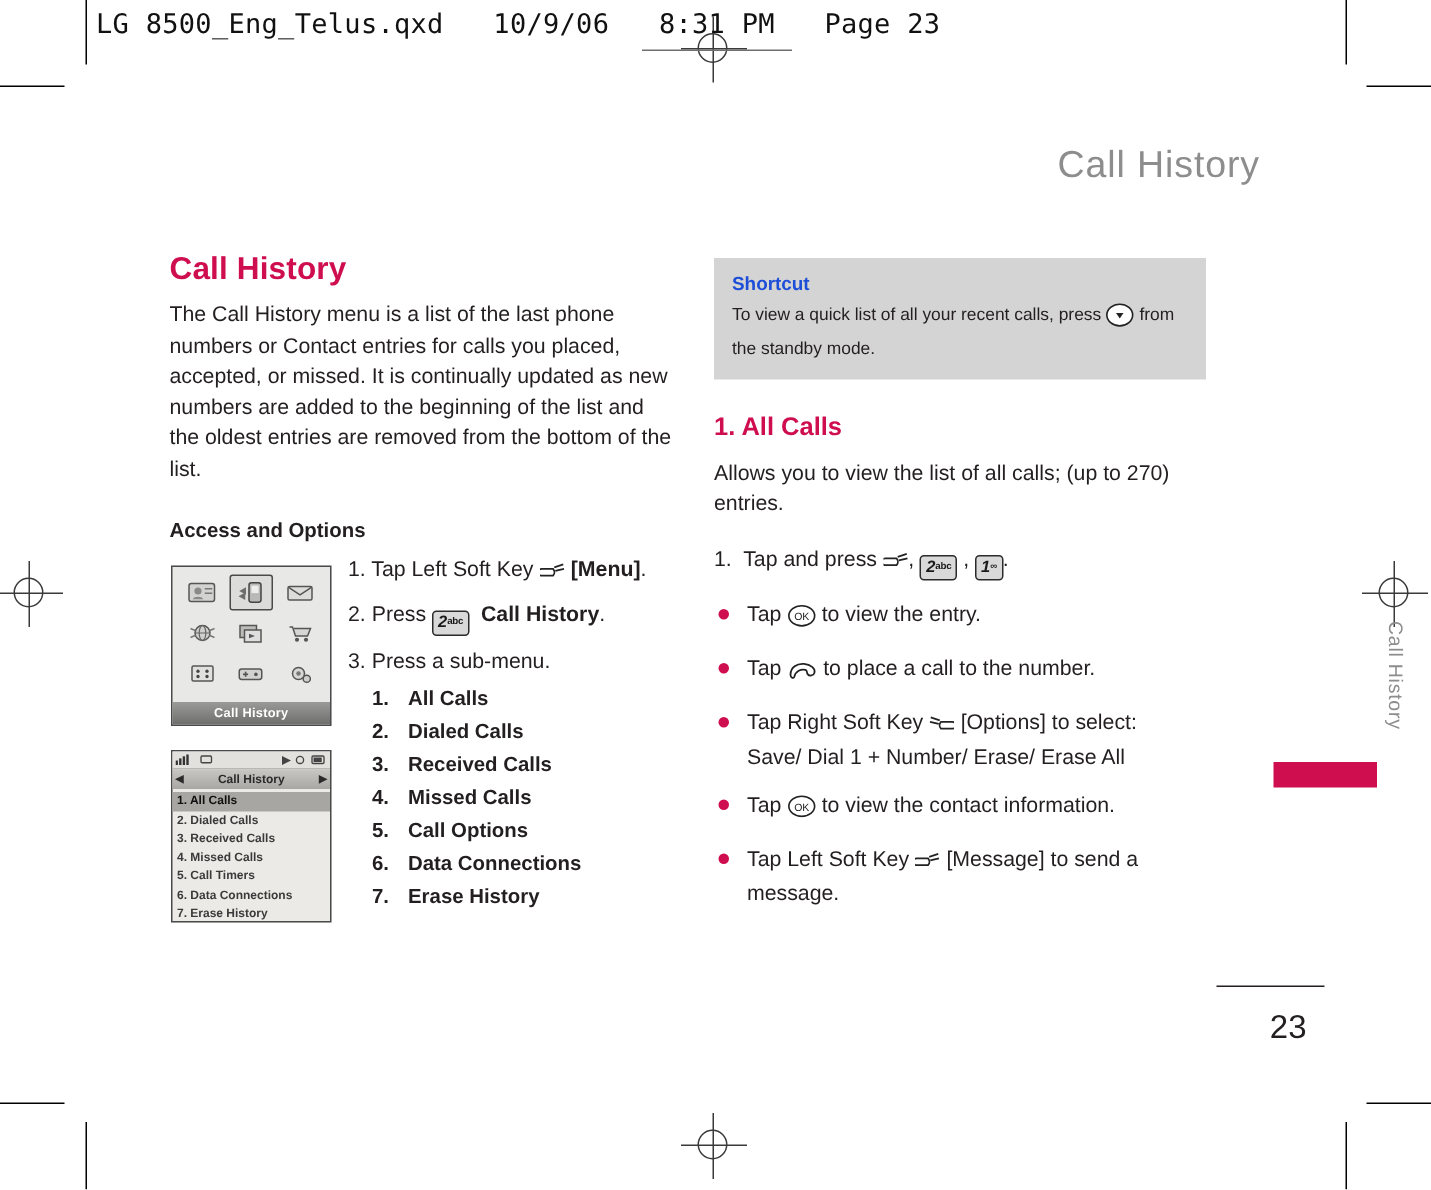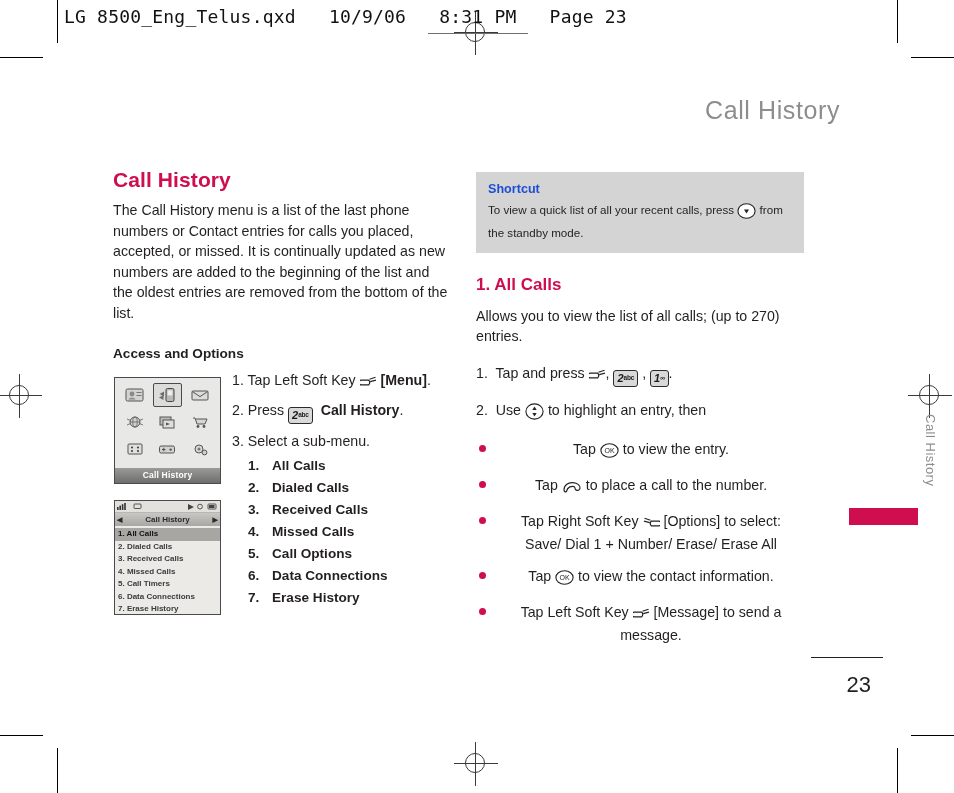--- a/index.html
+++ b/index.html
@@ -306,21 +306,20 @@
     line-height: 21px;
     margin-bottom: 13px;
   }
   .bullets { margin-top: 2px; }
   .bullet-row {
     position: relative;
     padding-left: 22px;
     font-size: 14.2px;
     line-height: 20px;
     margin-bottom: 12px;
-    text-align: center;
   }
   .bullet-row .dot {
     position: absolute;
     left: 3px;
     top: 6px;
     width: 7px;
     height: 7px;
     border-radius: 50%;
     background: #ce0e4e;
   }
@@ -526,21 +525,21 @@
     <b>[Menu]</b><span>.</span>
   </div>
   <div class="step">
     <span>2.</span>
     <span>Press</span>
     <span class="key-btn"><span>2</span><span class="sup">abc</span></span>
     &nbsp;<b>Call History</b><span>.</span>
   </div>
   <div class="step">
     <span>3.</span>
-    <span>Select a sub-menu.</span>
+    <span>Press a sub-menu.</span>
   </div>
 </div>
 
 <div class="submenu">
   <div class="submenu-row"><span class="num">1.</span><span>All Calls</span></div>
   <div class="submenu-row"><span class="num">2.</span><span>Dialed Calls</span></div>
   <div class="submenu-row"><span class="num">3.</span><span>Received Calls</span></div>
   <div class="submenu-row"><span class="num">4.</span><span>Missed Calls</span></div>
   <div class="submenu-row"><span class="num">5.</span><span>Call Options</span></div>
   <div class="submenu-row"><span class="num">6.</span><span>Data Connections</span></div>
@@ -573,32 +572,20 @@
       <svg width="17" height="12" viewBox="0 0 17 12">
           <path d="M1.2 4.2 h7.5 a3.4 3.4 0 0 1 0 4.6 h-7.5 a1.6 1.6 0 0 1 0-4.6 z" fill="#fff" stroke="#222" stroke-width="1.2"></path>
           <path d="M9.5 3.2 L15.5 1.3" stroke="#222" stroke-width="1.2" fill="none"></path>
           <path d="M10.2 5.6 L16 4.2" stroke="#222" stroke-width="1.2" fill="none"></path>
         </svg>
     </span>,
     <span class="key-btn"><span>2</span><span class="sup">abc</span></span> ,
     <span class="key-btn"><span>1</span><span class="sup">∞</span></span><span>.</span>
   </div>
 
-  <div class="r-step">
-    <span>2.</span>&nbsp;
-    <span>Use</span>
-    <span class="ico" style="vertical-align:-5px;">
-      <svg width="19" height="17" viewBox="0 0 19 17">
-          <ellipse cx="9.5" cy="8.5" rx="8.6" ry="7.6" fill="#fff" stroke="#222" stroke-width="1.1"></ellipse>
-          <path d="M7.3 7 L11.7 7 L9.5 3.6 Z" fill="#222"></path>
-          <path d="M7.3 10 L11.7 10 L9.5 13.4 Z" fill="#222"></path>
-        </svg>
-    </span>
-    <span>to highlight an entry, then</span>
-  </div>
 
   <div class="bullets">
 
     <div class="bullet-row">
       <span class="dot"></span>
       <span>Tap</span>
       <span class="ico" style="vertical-align:-4px;">
         <svg width="19" height="15" viewBox="0 0 19 15">
             <ellipse cx="9.5" cy="7.5" rx="8.6" ry="6.7" fill="#fff" stroke="#222" stroke-width="1.1"></ellipse>
             <text x="9.5" y="10.4" font-family="Liberation Sans, sans-serif" font-size="7" text-anchor="middle" fill="#222">OK</text>

